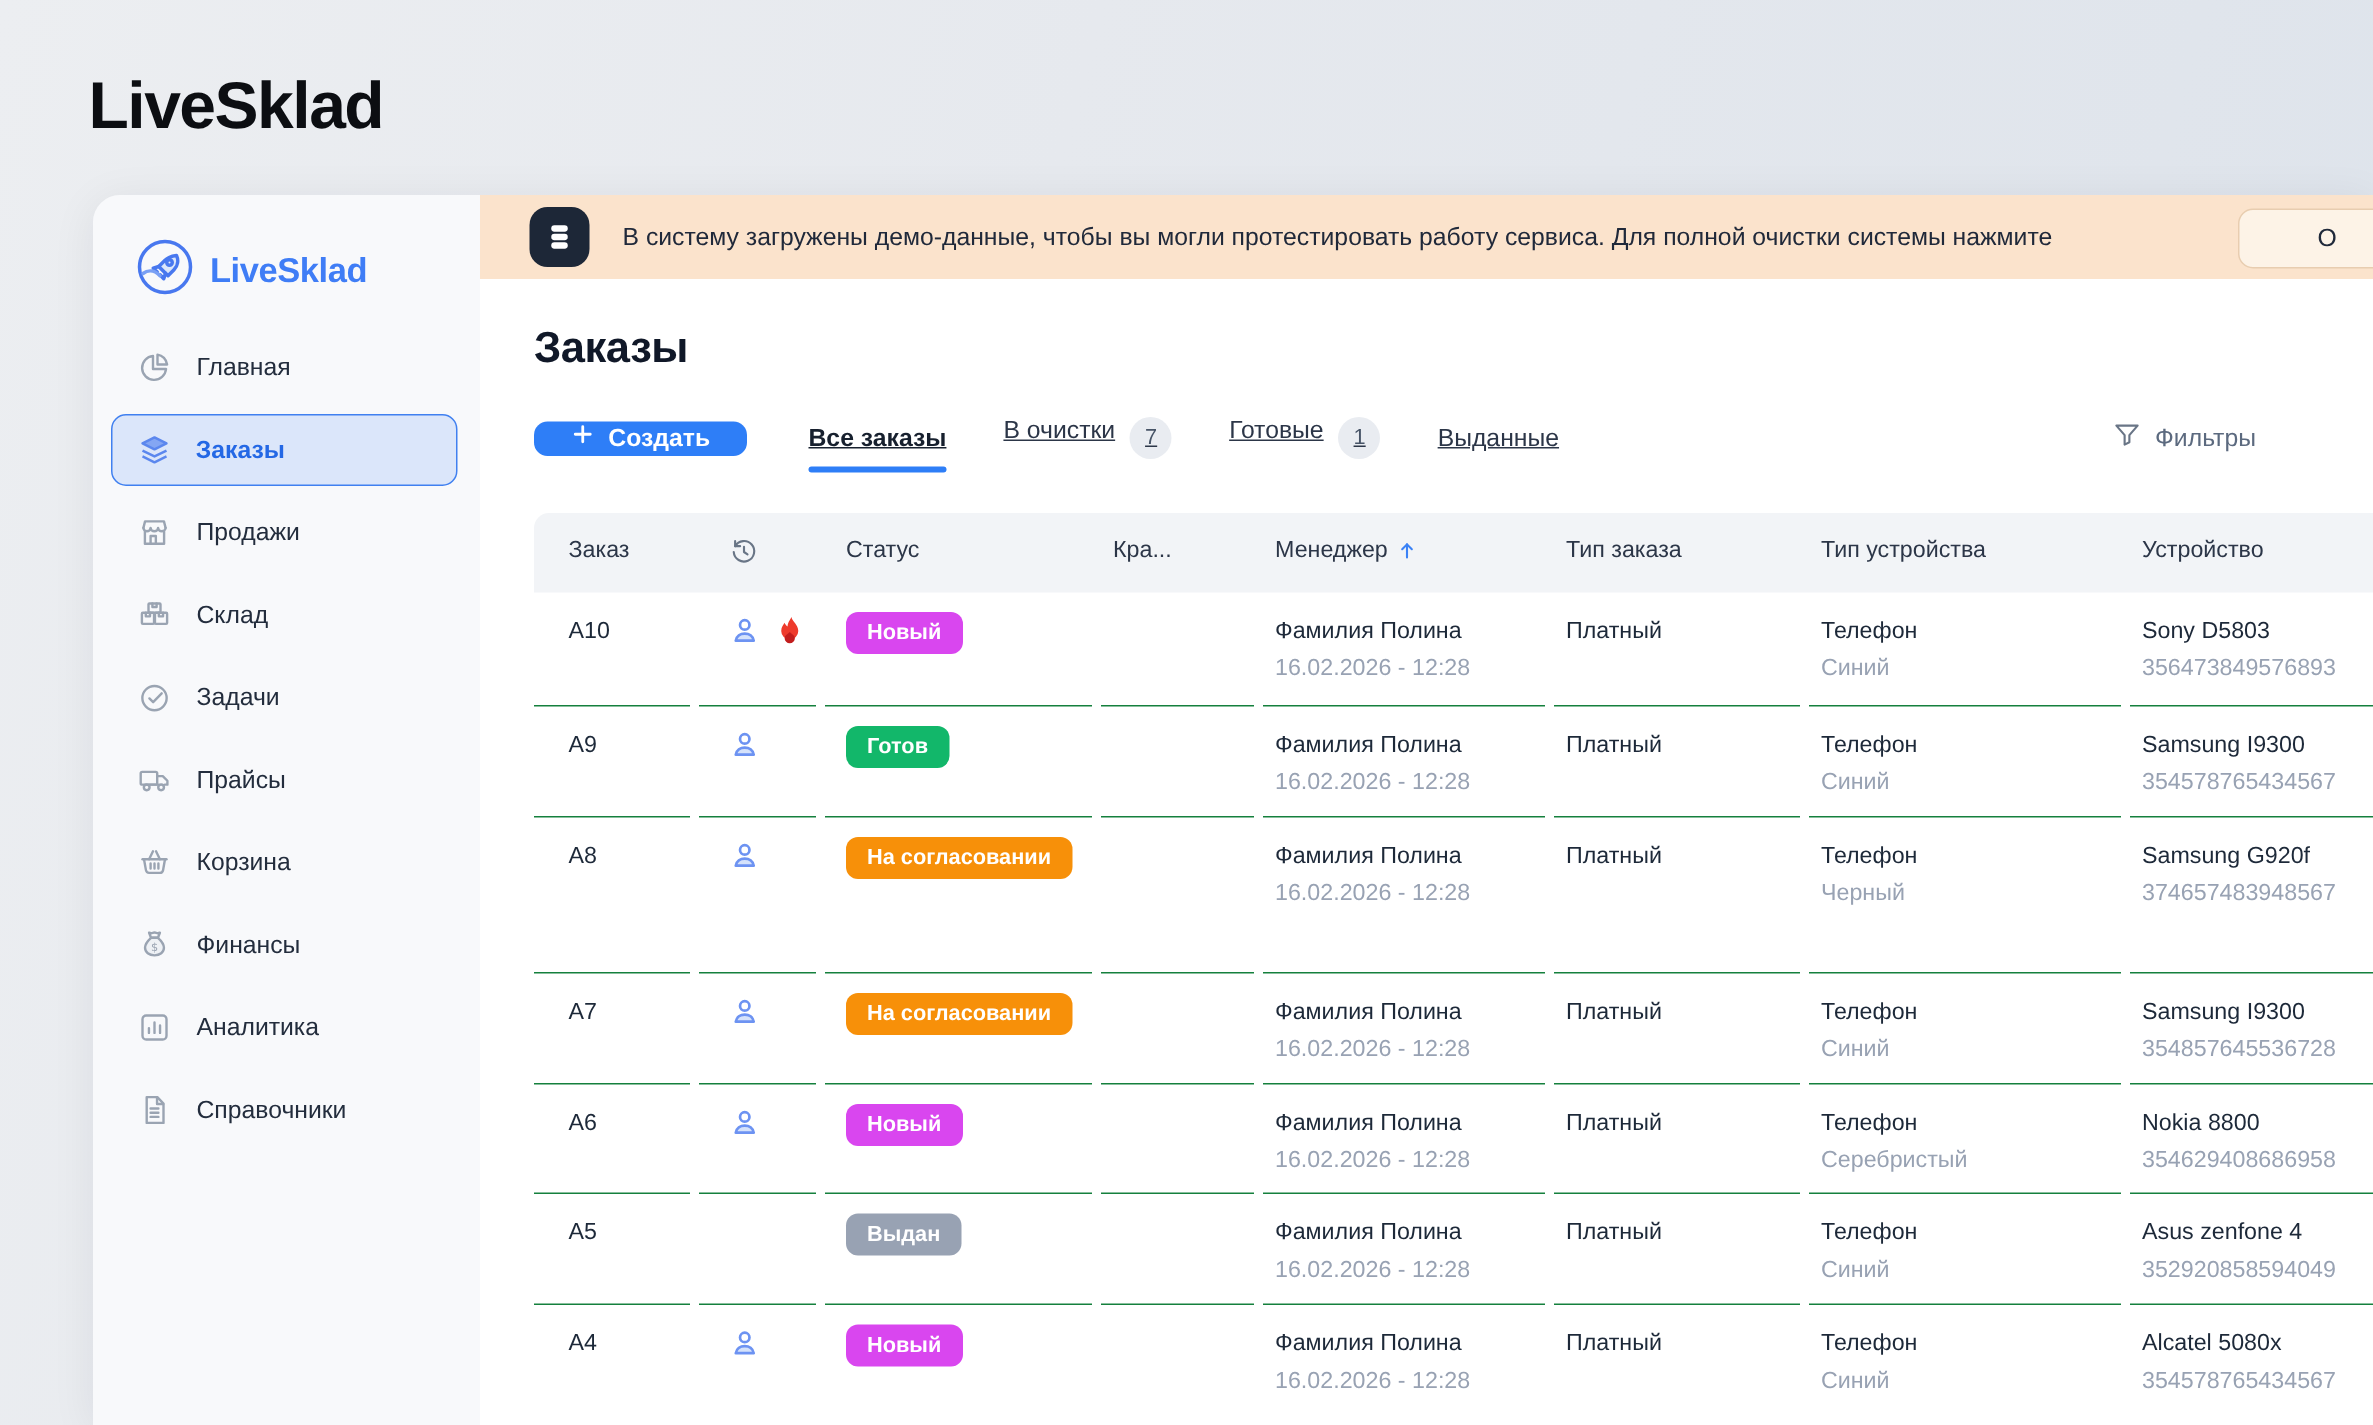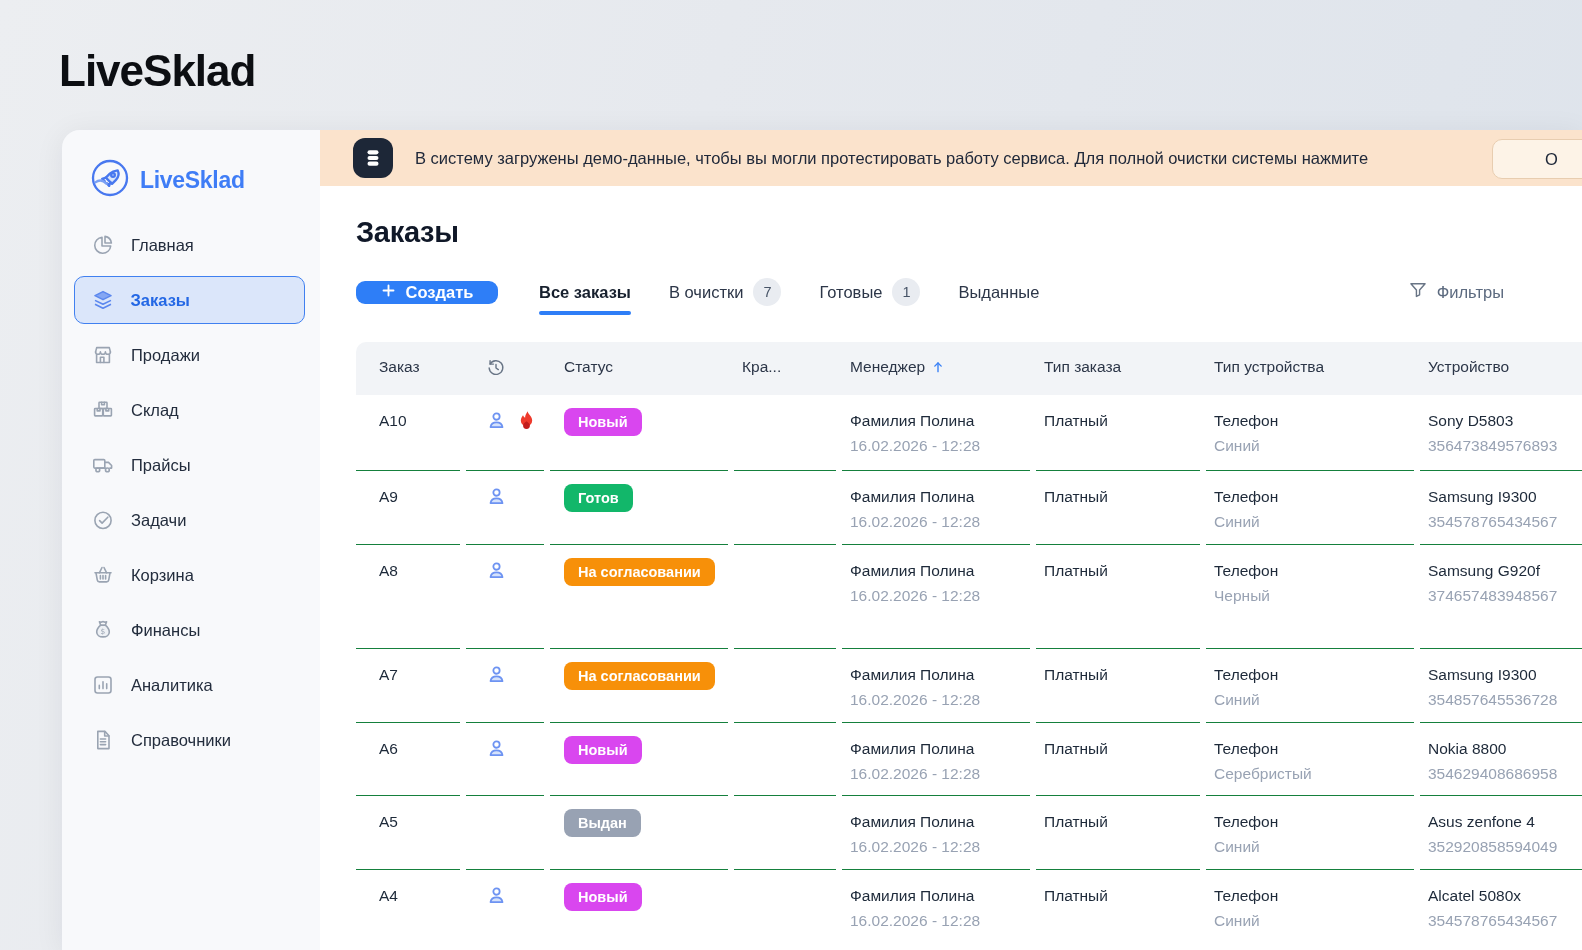--- a/index.html
+++ b/index.html
@@ -49,21 +49,21 @@
   .toolbar { margin-top:22px; display:flex; align-items:center; height:42px; }
   .create-btn {
     display:flex; align-items:center; justify-content:center; gap:10px;
     width:142px; height:23px; background:#2e7ef7; border:none; border-radius:9px;
     color:#fff; font-family:inherit; font-size:16.5px; font-weight:600; cursor:pointer;
   }
   .search { margin-left:30px; width:277px; height:41px; border:1px solid #d0d5dd; border-radius:9px; display:flex; align-items:center; padding:0 12px; gap:9px; background:#fff; }
   .search input { border:none; outline:none; flex:1; font-family:inherit; font-size:16.5px; color:#1d2939; background:transparent; }
   .search input::placeholder { color:#98a2b3; }
   .tabs { margin-left:41px; display:flex; align-items:center; gap:38px; }
-  .tab { display:flex; align-items:center; gap:10px; font-size:16.5px; color:#2c3648; cursor:pointer; position:relative; white-space:nowrap; }
+  .tab { display:flex; align-items:flex-start; gap:10px; font-size:16.5px; color:#2c3648; cursor:pointer; position:relative; white-space:nowrap;text-decoration:underline; }
   .tab.active { font-weight:700; color:#17202e; }
   .tab.active::after { content:''; position:absolute; left:0; right:0; bottom:-13px; height:3.5px; background:#2e7ef7; border-radius:2px; }
   .tab .count { width:28px; height:28px; border-radius:50%; background:#e9ecf1; color:#475467; font-size:14.5px; display:flex; align-items:center; justify-content:center; }
   .filters { margin-left:auto; margin-right:78px; display:flex; align-items:center; gap:9px; font-size:16.5px; color:#5c6a7f; cursor:pointer; }
   
   .table { margin-top:29px; width:1320px; }
   .thead, .trow { display:grid; grid-template-columns:104px 78px 178px 102px 188px 164px 208px 270px; column-gap:6px; }
   .thead { background:#f2f4f7; border-radius:10px 10px 0 0; height:53px; }
   .hcell { padding-top:16px; font-size:15.5px; font-weight:500; color:#2c3648; display:flex; align-items:flex-start; gap:6px; cursor:pointer; }
   .trow { min-height:74px; cursor:pointer; }
@@ -144,37 +144,37 @@
               <path d="M6.2 10.5v2.4H9v-2.4"></path>
               <rect x="12.3" y="10.5" width="8.1" height="7.4" rx=".6"></rect>
               <path d="M14.9 10.5v2.4h2.8v-2.4"></path>
             </svg>
           </span>
                  <span>Склад</span>
         </div>
         <div class="side-item">
           <span class="sicon">
             <svg width="24" height="24" viewBox="0 0 24 24" fill="none" stroke="currentColor" stroke-width="1.6" stroke-linecap="round" stroke-linejoin="round">
+              <circle cx="12" cy="12.4" r="8.1"></circle>
+              <path d="m8.6 12.6 2.5 2.5 5.7-5.9"></path>
+            </svg>
+          </span>
+                 <span>Задачи</span>
+        </div>
+        <div class="side-item">
+          <span class="sicon">
+            <svg width="24" height="24" viewBox="0 0 24 24" fill="none" stroke="currentColor" stroke-width="1.6" stroke-linecap="round" stroke-linejoin="round">
               <rect x="2.8" y="6.6" width="11" height="8.5" rx="1"></rect>
               <path d="M13.8 9.4h3.7l3.1 3.1v2.6h-1.7"></path>
               <circle cx="6.8" cy="16.9" r="1.9"></circle>
               <circle cx="16.4" cy="16.9" r="1.9"></circle>
               <path d="M8.8 15.1h5.6"></path>
             </svg>
           </span>
                  <span>Прайсы</span>
-        </div>
-        <div class="side-item">
-          <span class="sicon">
-            <svg width="24" height="24" viewBox="0 0 24 24" fill="none" stroke="currentColor" stroke-width="1.6" stroke-linecap="round" stroke-linejoin="round">
-              <circle cx="12" cy="12.4" r="8.1"></circle>
-              <path d="m8.6 12.6 2.5 2.5 5.7-5.9"></path>
-            </svg>
-          </span>
-                 <span>Задачи</span>
         </div>
         <div class="side-item">
           <span class="sicon">
             <svg width="24" height="24" viewBox="0 0 24 24" fill="none" stroke="currentColor" stroke-width="1.6" stroke-linecap="round" stroke-linejoin="round">
               <path d="M4 9.8h16"></path>
               <path d="m5 9.8 1.3 7.3c.2 1 1 1.8 2.1 1.8h7.2c1 0 1.9-.8 2.1-1.8L19 9.8"></path>
               <path d="M8.4 9.8 11 4.5M15.6 9.8 13 4.5"></path>
               <path d="M9.4 12.6v3.4M12 12.6v3.4M14.6 12.6v3.4"></path>
             </svg>
           </span>

